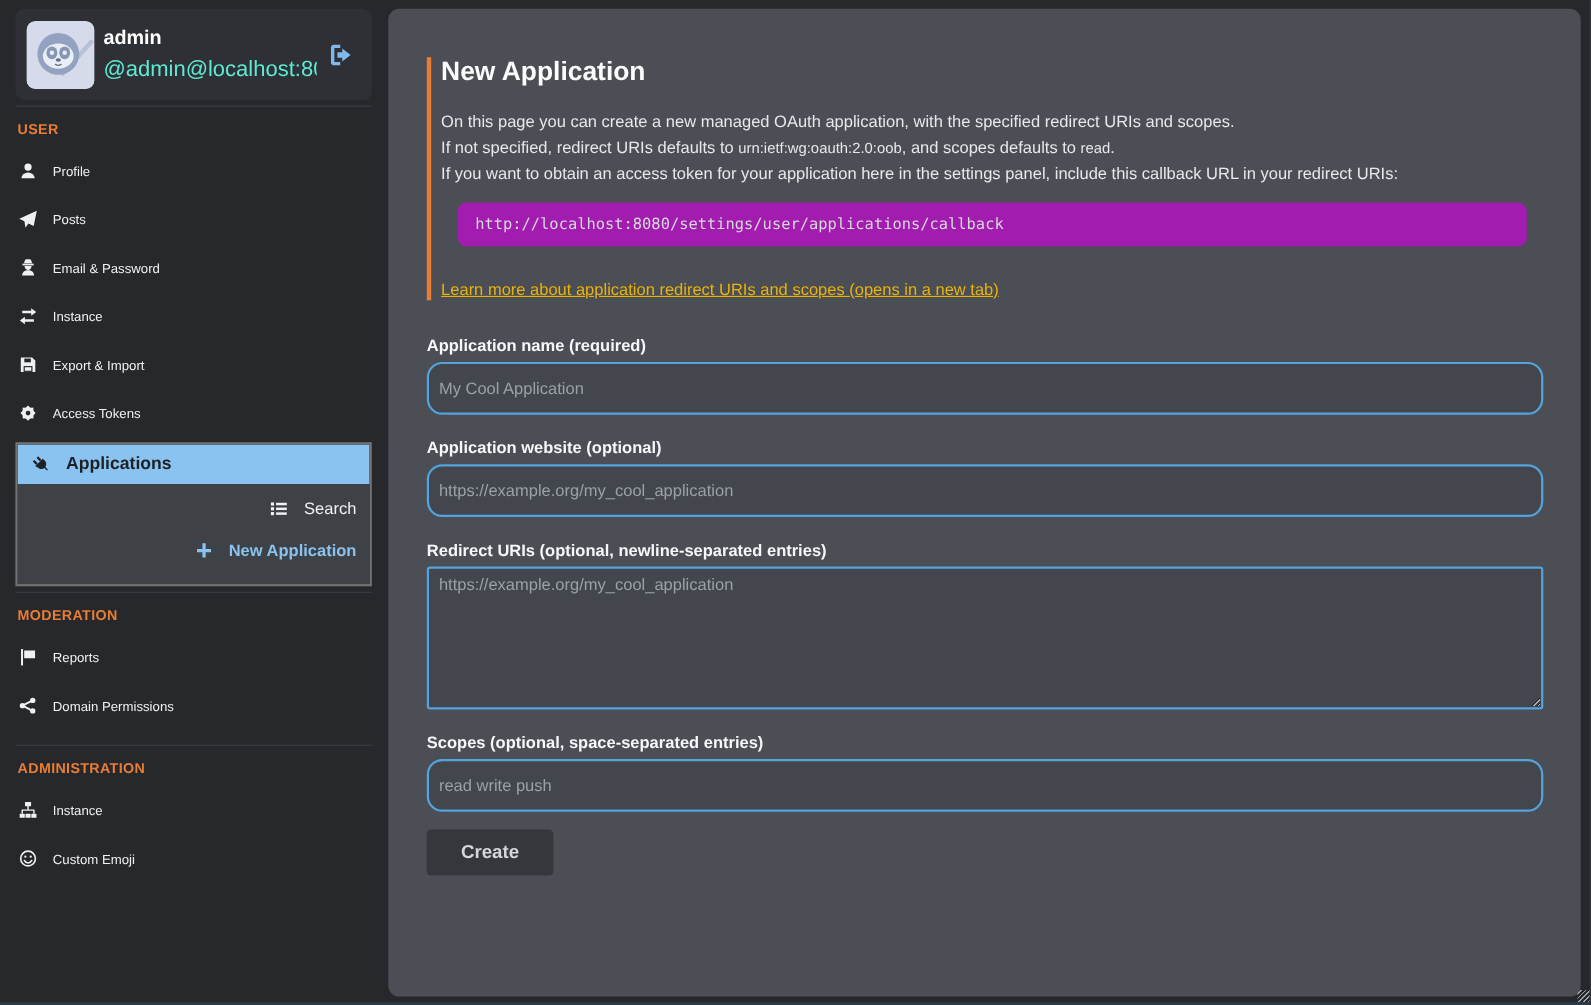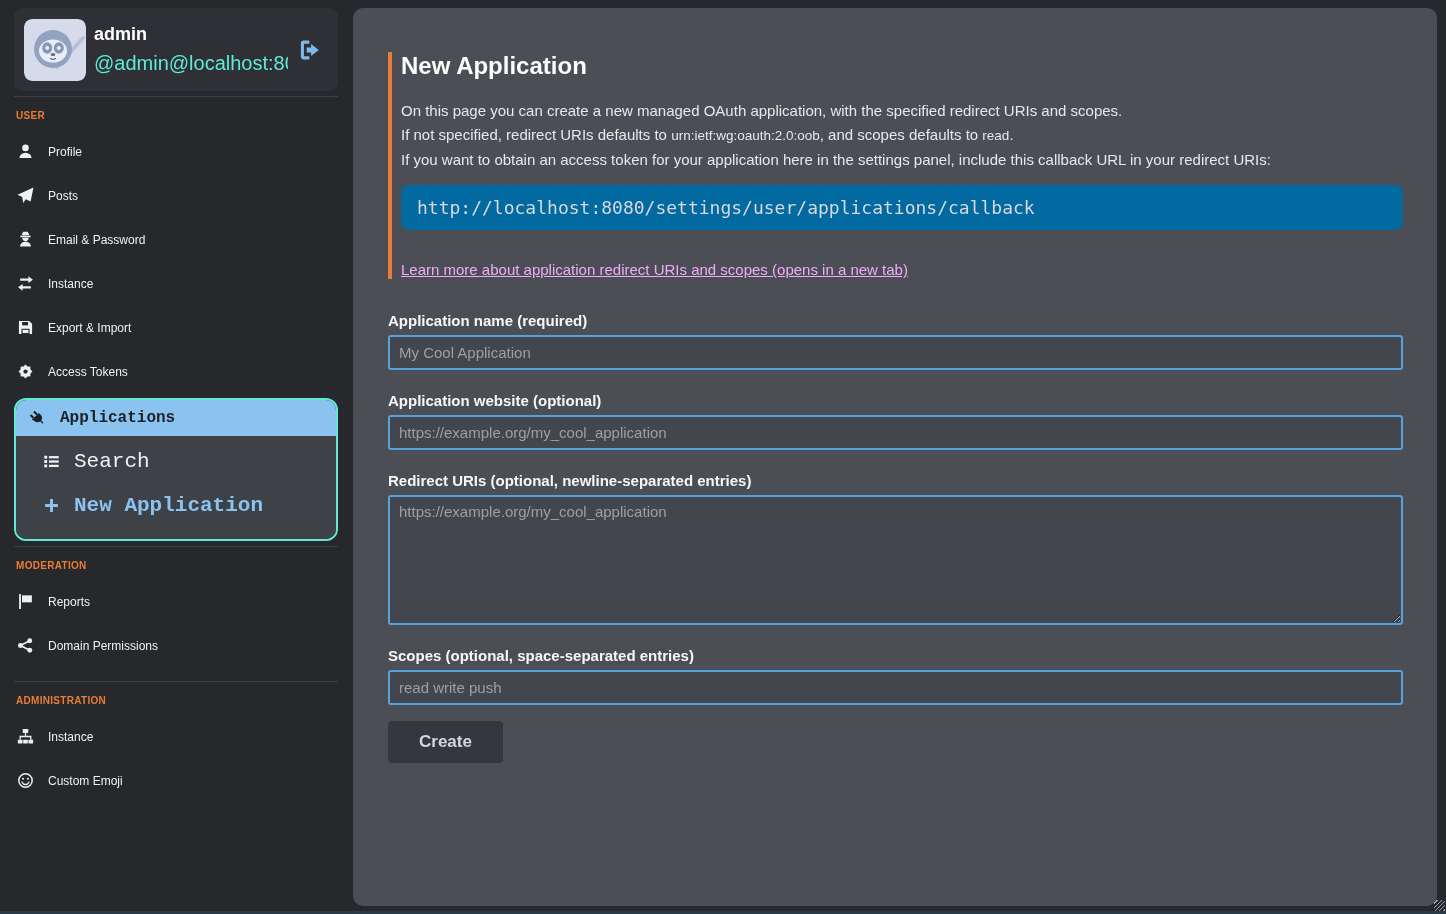--- a/index.html
+++ b/index.html
@@ -15,66 +15,66 @@
     background:#2e3036;border-radius:8px;padding:10px;
     display:flex;align-items:center;gap:8px;height:63px;
   }
   .avatar{width:62px;height:62px;border-radius:8px;flex:none;display:block;}
   .user-meta{flex:1;min-width:0;}
   .user-name{font-size:18px;font-weight:700;color:#ffffff;margin-bottom:7px;}
   .user-handle{font-size:20px;color:#5eead4;white-space:nowrap;overflow:hidden;}
   .logout-btn{color:#7fb9ea;width:28px;height:26px;margin-right:4px;flex:none;cursor:pointer;background:none;border:none;padding:0;}
   .logout-btn svg{width:26px;height:26px;display:block;}
   .divider{border:none;border-top:1px solid #3b3e44;margin:5px 0 0;}
-  .section-header{color:#e87d35;font-size:10px;font-weight:700;margin:13px 2px 22px;letter-spacing:.3px;}
+  .section-header{color:#e87d35;font-size:13px;font-weight:700;margin:13px 2px 22px;letter-spacing:.3px;}
   .nav-item{
     display:flex;align-items:center;gap:13px;margin:0 2px 27px;
     color:#eef0f2;font-size:12px;cursor:pointer;
   }
   .nav-item.pre-group{margin-bottom:18px;}
   .ico{width:19px;flex:none;display:flex;justify-content:center;align-items:center;}
   .ico svg{width:17px;height:17px;display:block;}
-  .app-group{border:2px solid #5eead4;border-radius:12px;overflow:hidden;margin:0 0 4px;font-family:Liberation Mono, monospace;}
+  .app-group{border:2px solid #737373;border-radius:0;overflow:hidden;margin:0 0 4px;}
   .app-group-header{
     background:#8ac2f0;color:#1d2127;display:flex;align-items:center;gap:13px;
     padding:9px 12px;font-weight:700;font-size:16px;cursor:pointer;
   }
   .app-group-header .ico{color:#1d2127;}
   .app-sub{background:#3e4146;padding:14px 0 1px;}
   .sub-item{
     display:flex;align-items:center;gap:13px;margin:0 12px 21px 26px;
-    color:#f0f1f3;font-size:21px;cursor:pointer;
+    color:#f0f1f3;font-size:15px;cursor:pointer;justify-content:flex-end;
   }
   .sub-item.active{color:#8ac2f0;font-weight:700;}
   
   .main-panel{
     position:absolute;left:353px;top:8px;width:1084px;height:898px;
     background:#4b4e55;border-radius:10px;
     padding:44px 34px 0 35px;box-sizing:border-box;
   }
   .intro{border-left:4px solid #e87d35;padding-left:9px;margin-bottom:33px;}
   .page-title{font-size:24px;font-weight:700;color:#fcfcfd;margin:0 0 19px;}
   .intro p{margin:0;font-size:15px;line-height:24px;color:#e6e8ea;}
   .inline-code{font-family:Liberation Sans, sans-serif;font-size:13.5px;color:#e6e8ea;}
   .code-block{
-    background:#0369a1;border-radius:8px;padding:12px 16px;
-    font-family:"DejaVu Sans Mono",monospace;font-size:18px;color:#d6d9dc;
-    margin:13px 0 0;white-space:nowrap;overflow:hidden;
-  }
-  .learn-link{display:inline-block;margin-top:31px;color:#f0abfc;font-size:15px;text-decoration:underline;cursor:pointer;}
+    background:#a21caf;border-radius:8px;padding:12px 16px;
+    font-family:"DejaVu Sans Mono",monospace;font-size:14px;color:#d6d9dc;
+    margin:13px 15px 0;white-space:nowrap;overflow:hidden;
+  }
+  .learn-link{display:inline-block;margin-top:31px;color:#eab308;font-size:15px;text-decoration:underline;cursor:pointer;}
   .field{margin-bottom:22px;}
   .field.last{margin-bottom:16px;}
   .field label{display:block;font-size:15px;font-weight:700;color:#f6f7f9;margin-bottom:6px;}
   .text-input,.area-input{
     display:block;width:100%;box-sizing:border-box;
     background:#43464d;border:2px solid #54a3dc;border-radius:3px;
     color:#e8eaec;font-size:15px;padding:6px 9px;
     font-family:"Liberation Sans",sans-serif;outline:none;
   }
-  .text-input{height:35px;}
+  .text-input{height:48px;border-radius:14px;}
   .area-input{height:130px;resize:vertical;}
   .text-input::placeholder,.area-input::placeholder{color:#9aa0a8;opacity:1;}
   .create-btn{
     background:#34373c;color:#d3d6da;font-weight:700;font-size:17px;
     border:none;border-radius:4px;padding:11px 31px;cursor:pointer;
     font-family:"Liberation Sans",sans-serif;
   }
   
   .bottom-edge{position:absolute;left:0;right:0;bottom:0;height:3px;background:#2c3947;}
   .resize-grip{

